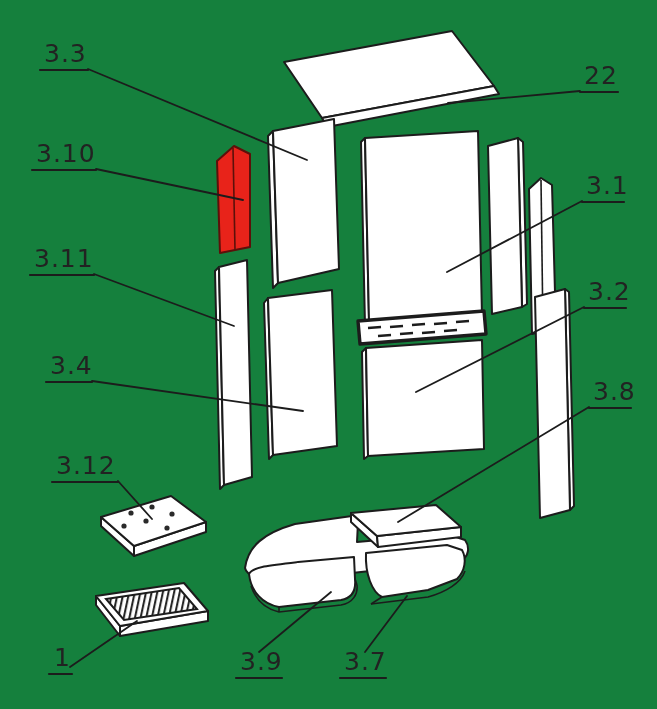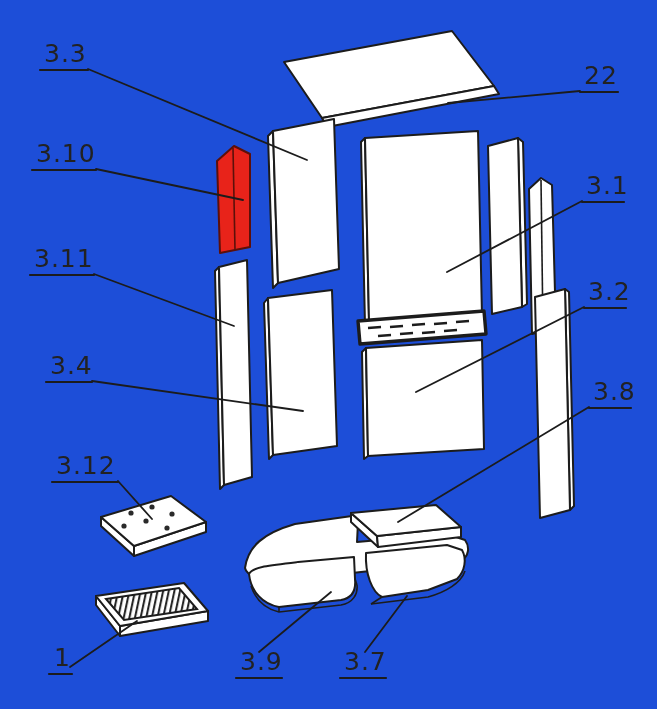--- a/index.html
+++ b/index.html
@@ -5,21 +5,21 @@
 <style>
   html, body {
     margin: 0;
     padding: 0;
     background: #ffffff;
   }
   .canvas {
     position: relative;
     width: 657px;
     height: 709px;
-    background: #1d4ed8;
+    background: #15803d;
     overflow: hidden;
   }
   svg {
     display: block;
   }
   .part {
     fill: #ffffff;
     stroke: #1c1c1c;
     stroke-width: 2;
     stroke-linejoin: round;

